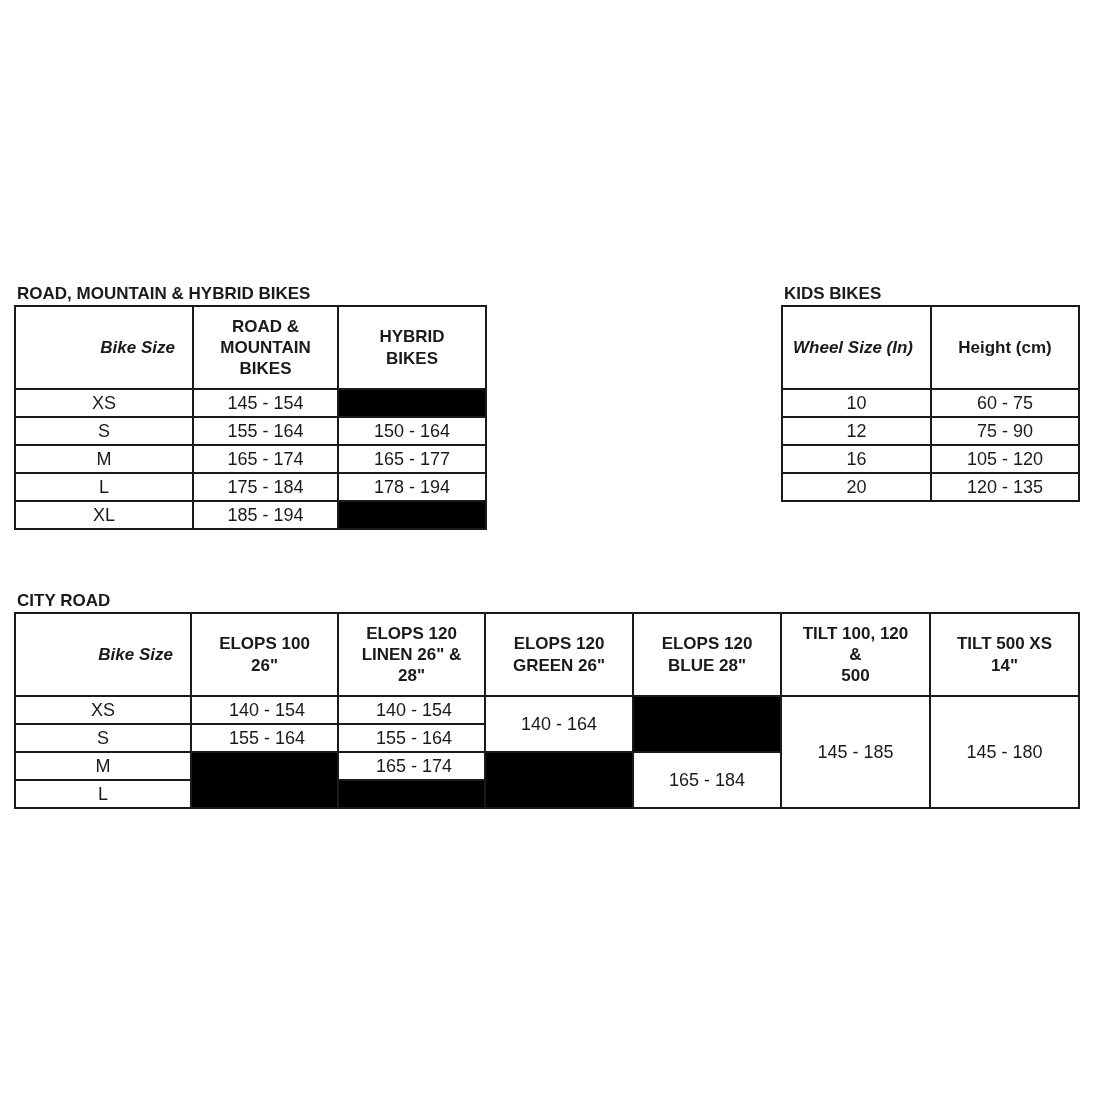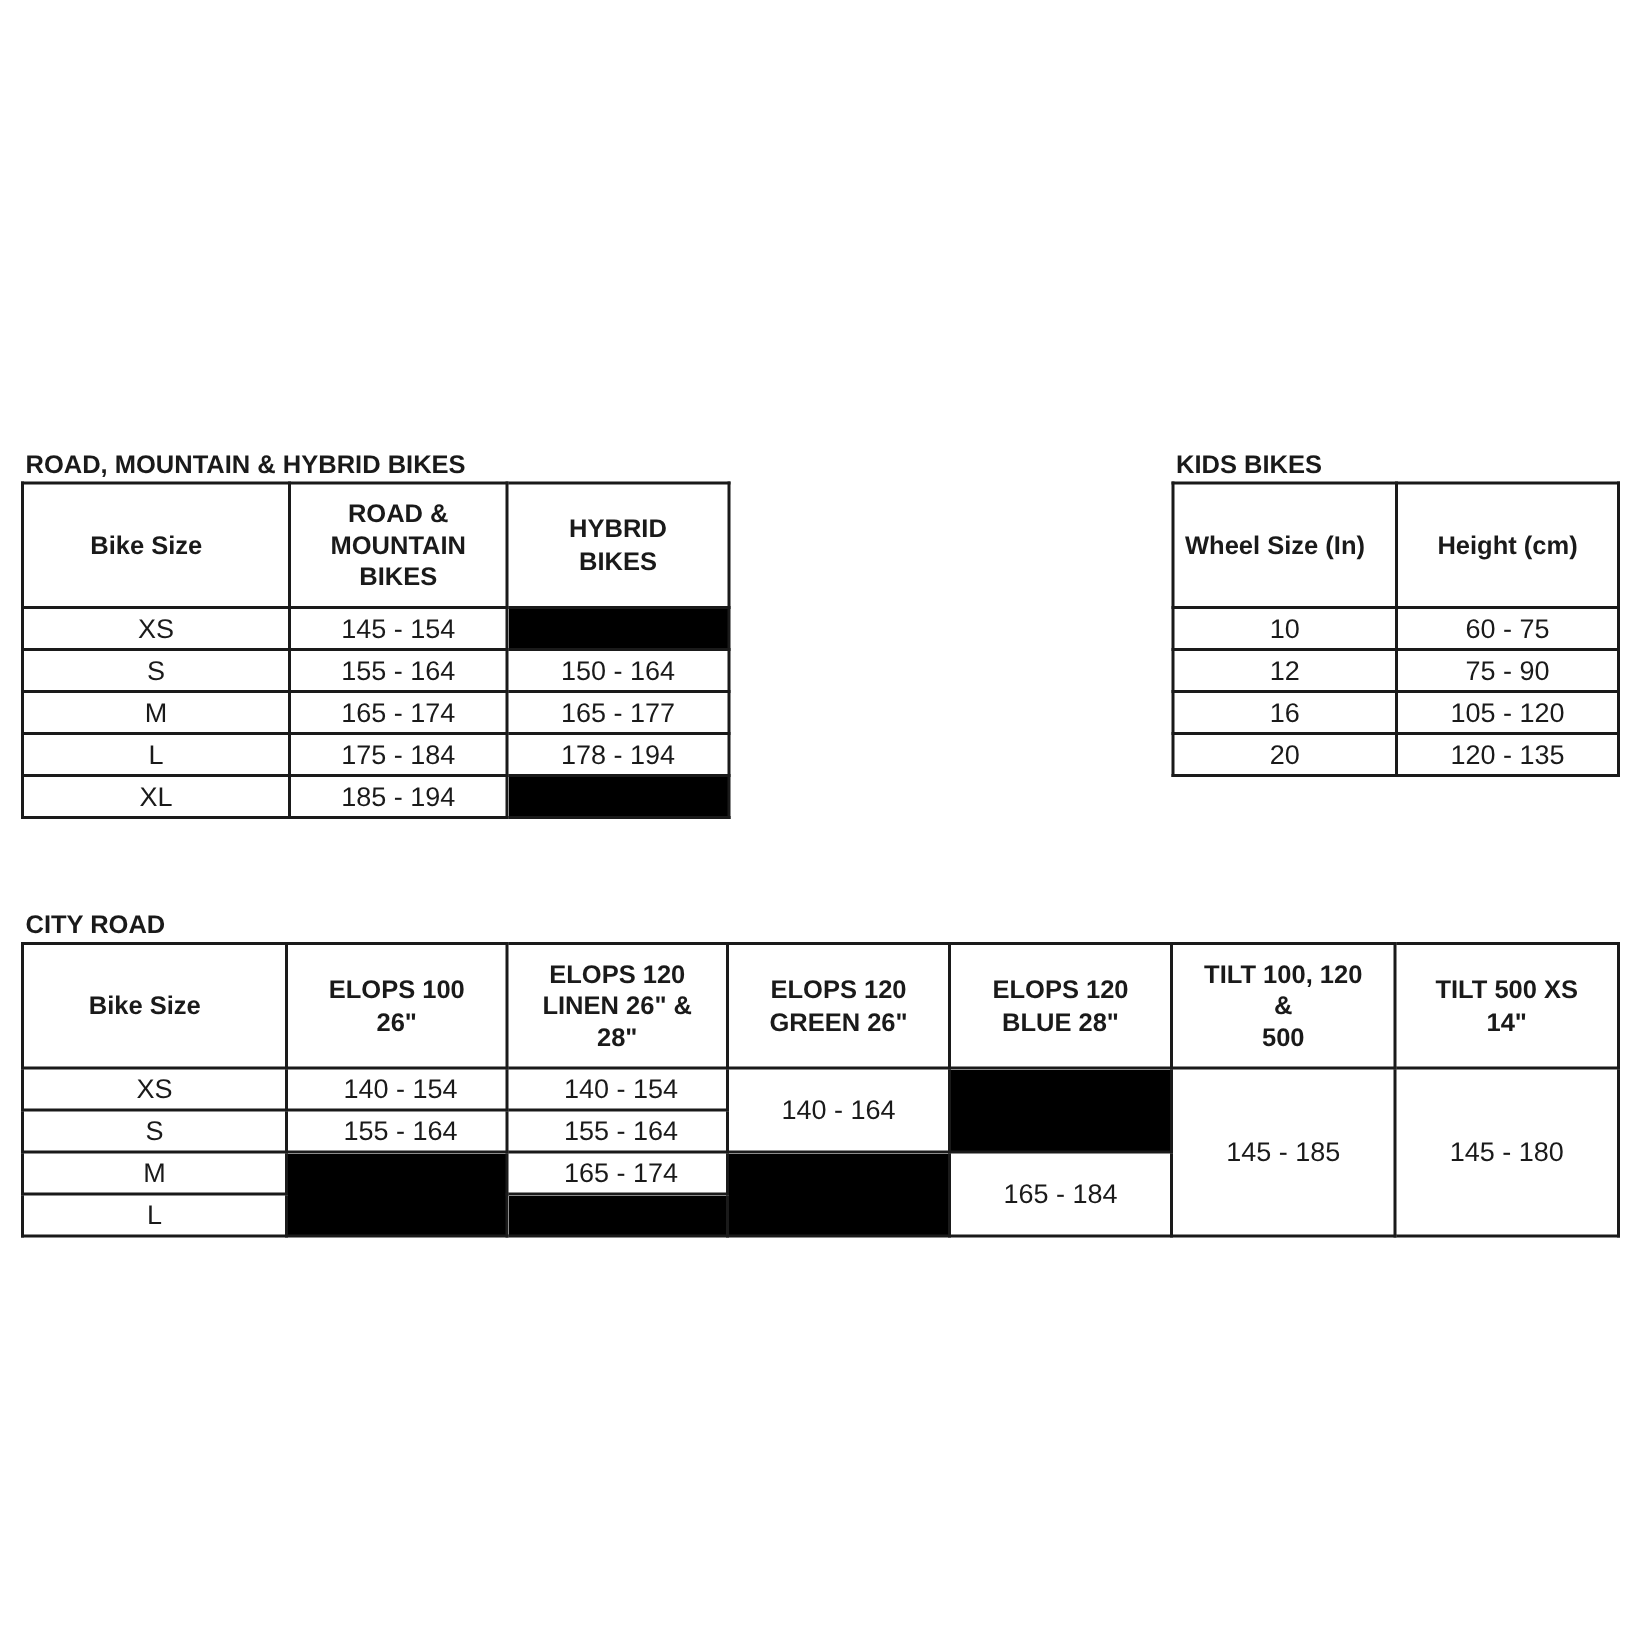--- a/index.html
+++ b/index.html
@@ -10,21 +10,21 @@
     background: #ffffff;
     font-family: "Liberation Sans", sans-serif;
     color: #1a1a1a;
   }
   .section { position: absolute; }
   .tbl-title {
     font-weight: 700;
     font-size: 17px;
     line-height: 19px;
     color: #1a1a1a;
-    margin: 16px 0 2px 3px;
+    margin: 0 0 2px 3px;
     white-space: nowrap;
   }
   table.grid {
     border-collapse: collapse;
     table-layout: fixed;
     background: #ffffff;
   }
   table.grid th, table.grid td {
     border: 2px solid #1a1a1a;
     color: #1a1a1a;
@@ -33,21 +33,21 @@
   table.grid th {
     font-weight: 700;
     font-size: 17px;
     line-height: 1.25;
     text-align: center;
     vertical-align: middle;
     white-space: pre-line;
     height: 81px;
     padding: 0 17px;
   }
-  table.grid th.th-left { text-align: center; padding-left: 4px; }
+  table.grid th.th-left { text-align: right; padding-left: 4px; font-style: italic; }
   table.grid td {
     font-size: 18px;
     text-align: center;
     vertical-align: middle;
     height: 26px;
     padding: 0;
   }
   table.grid td.left { text-align: center; padding-left: 5px; }
   table.grid td.black { background: #000000; }
 </style>

